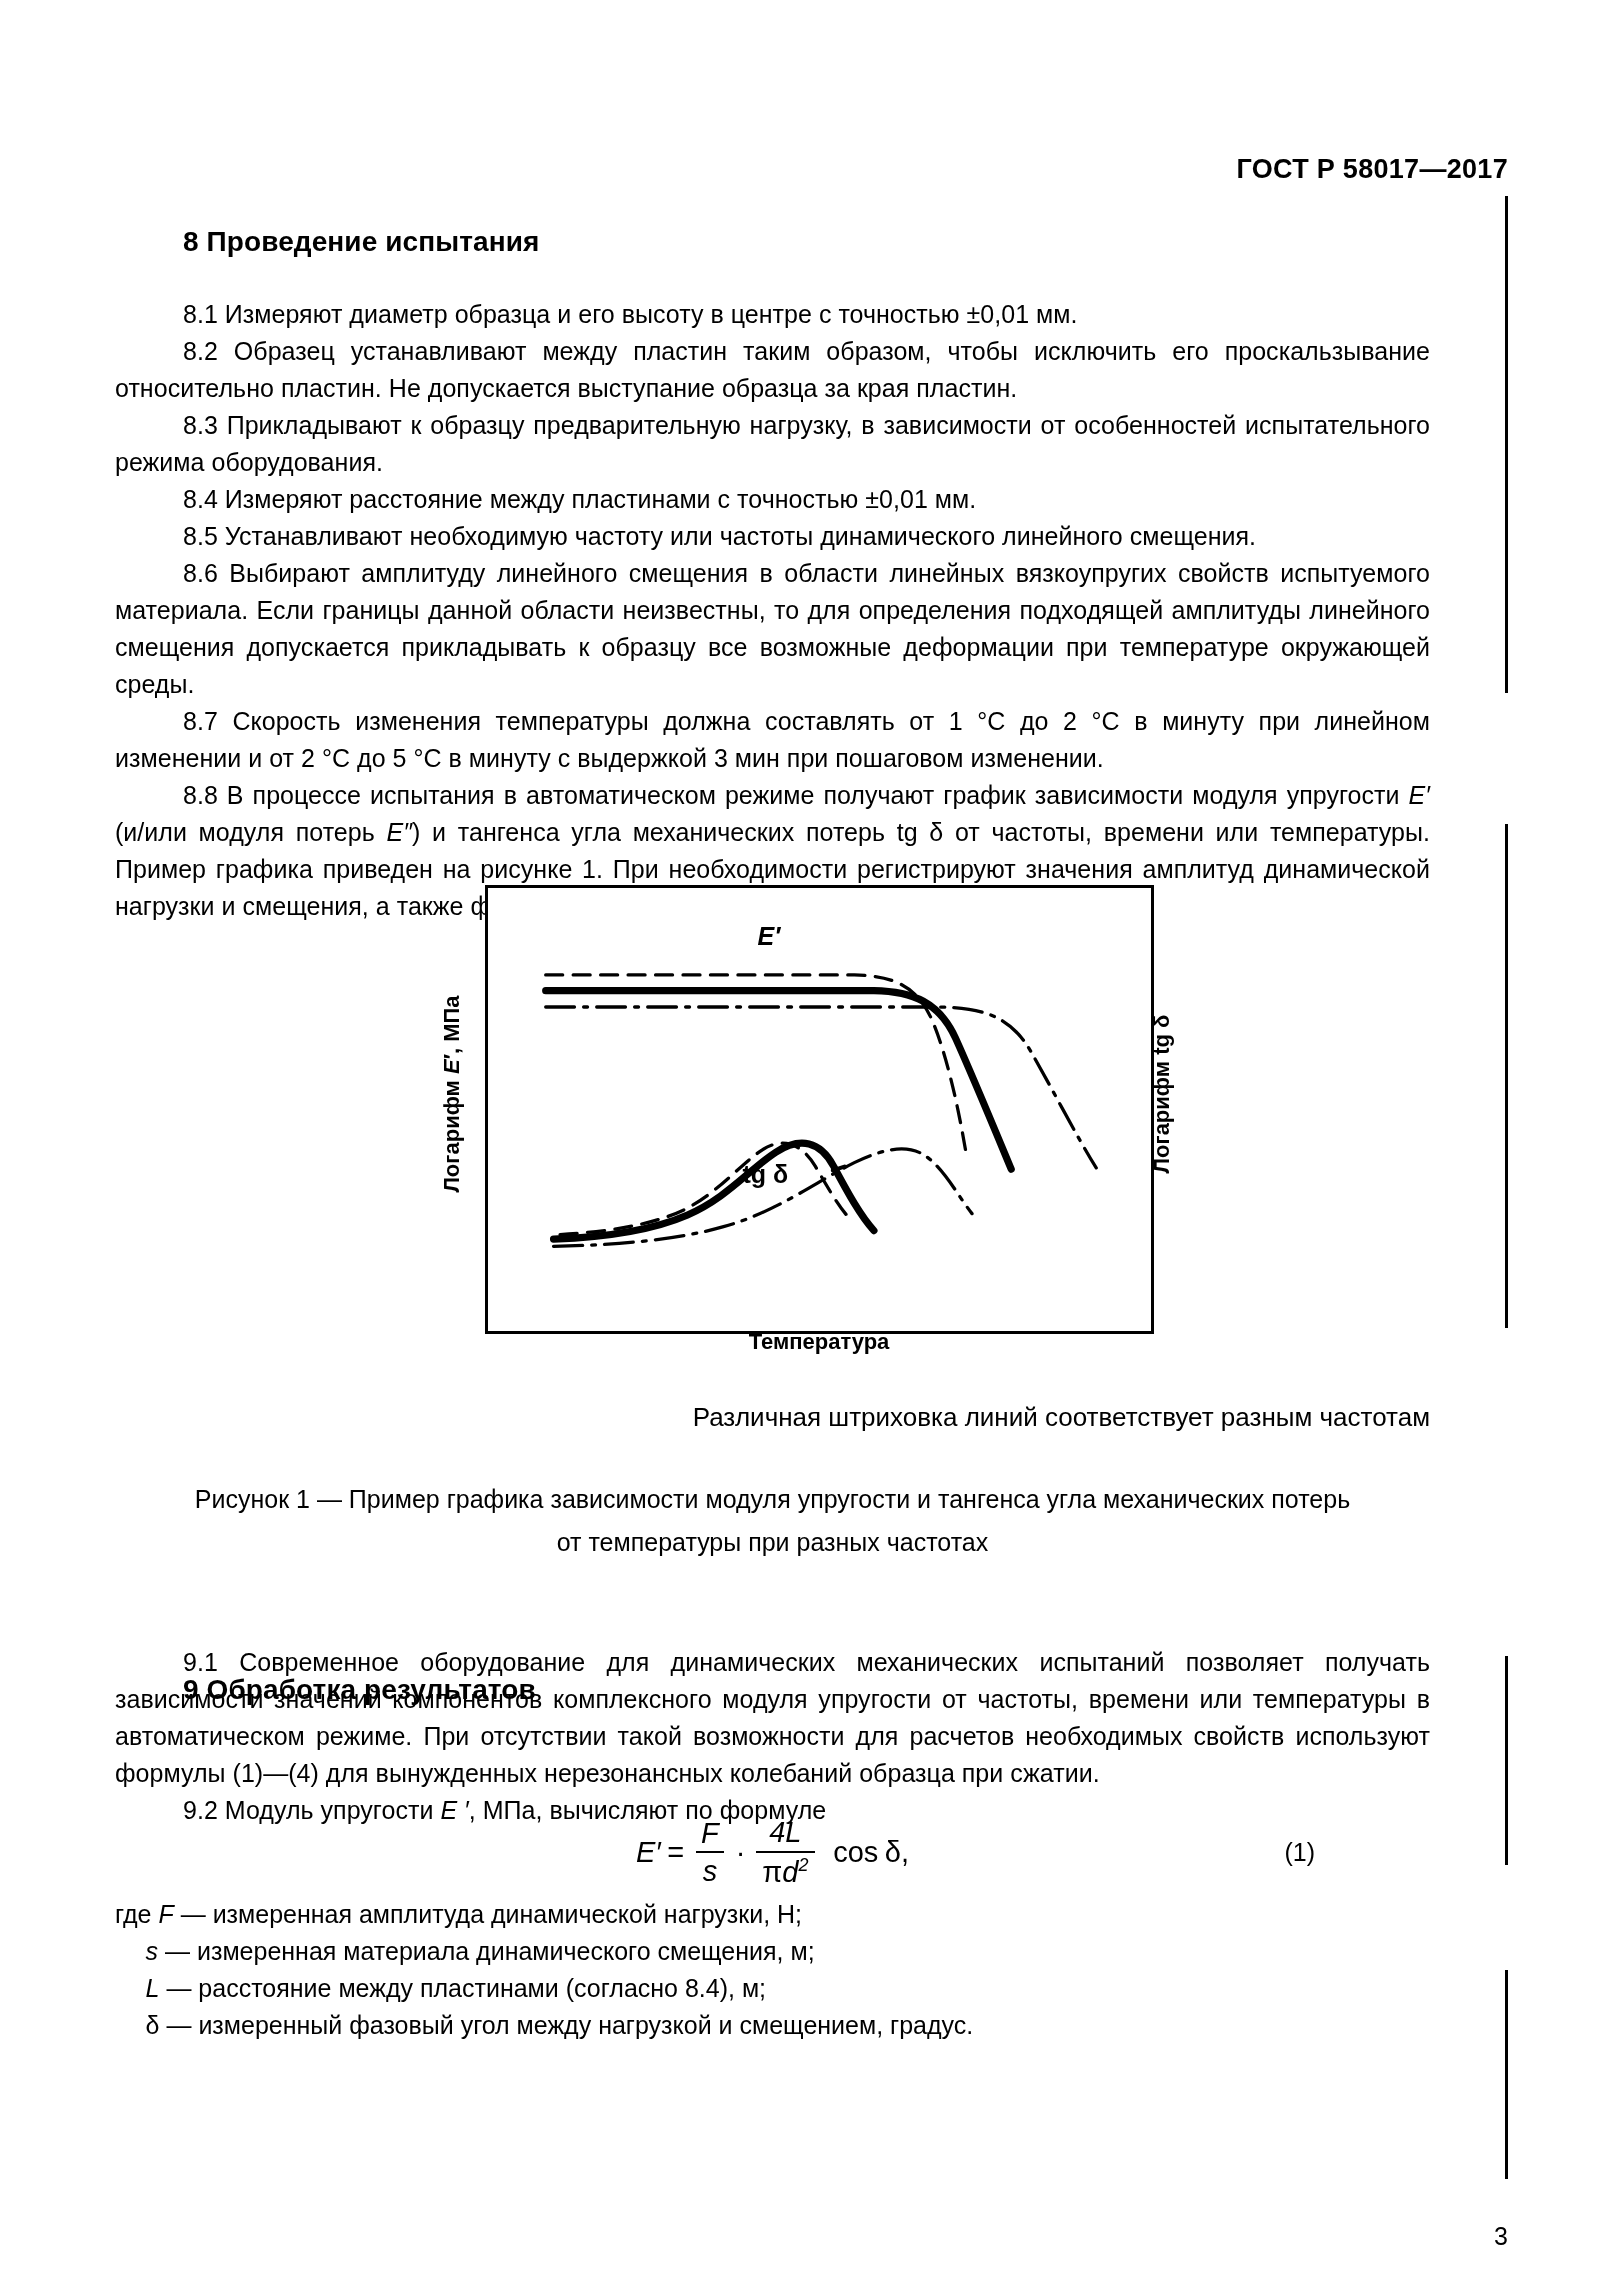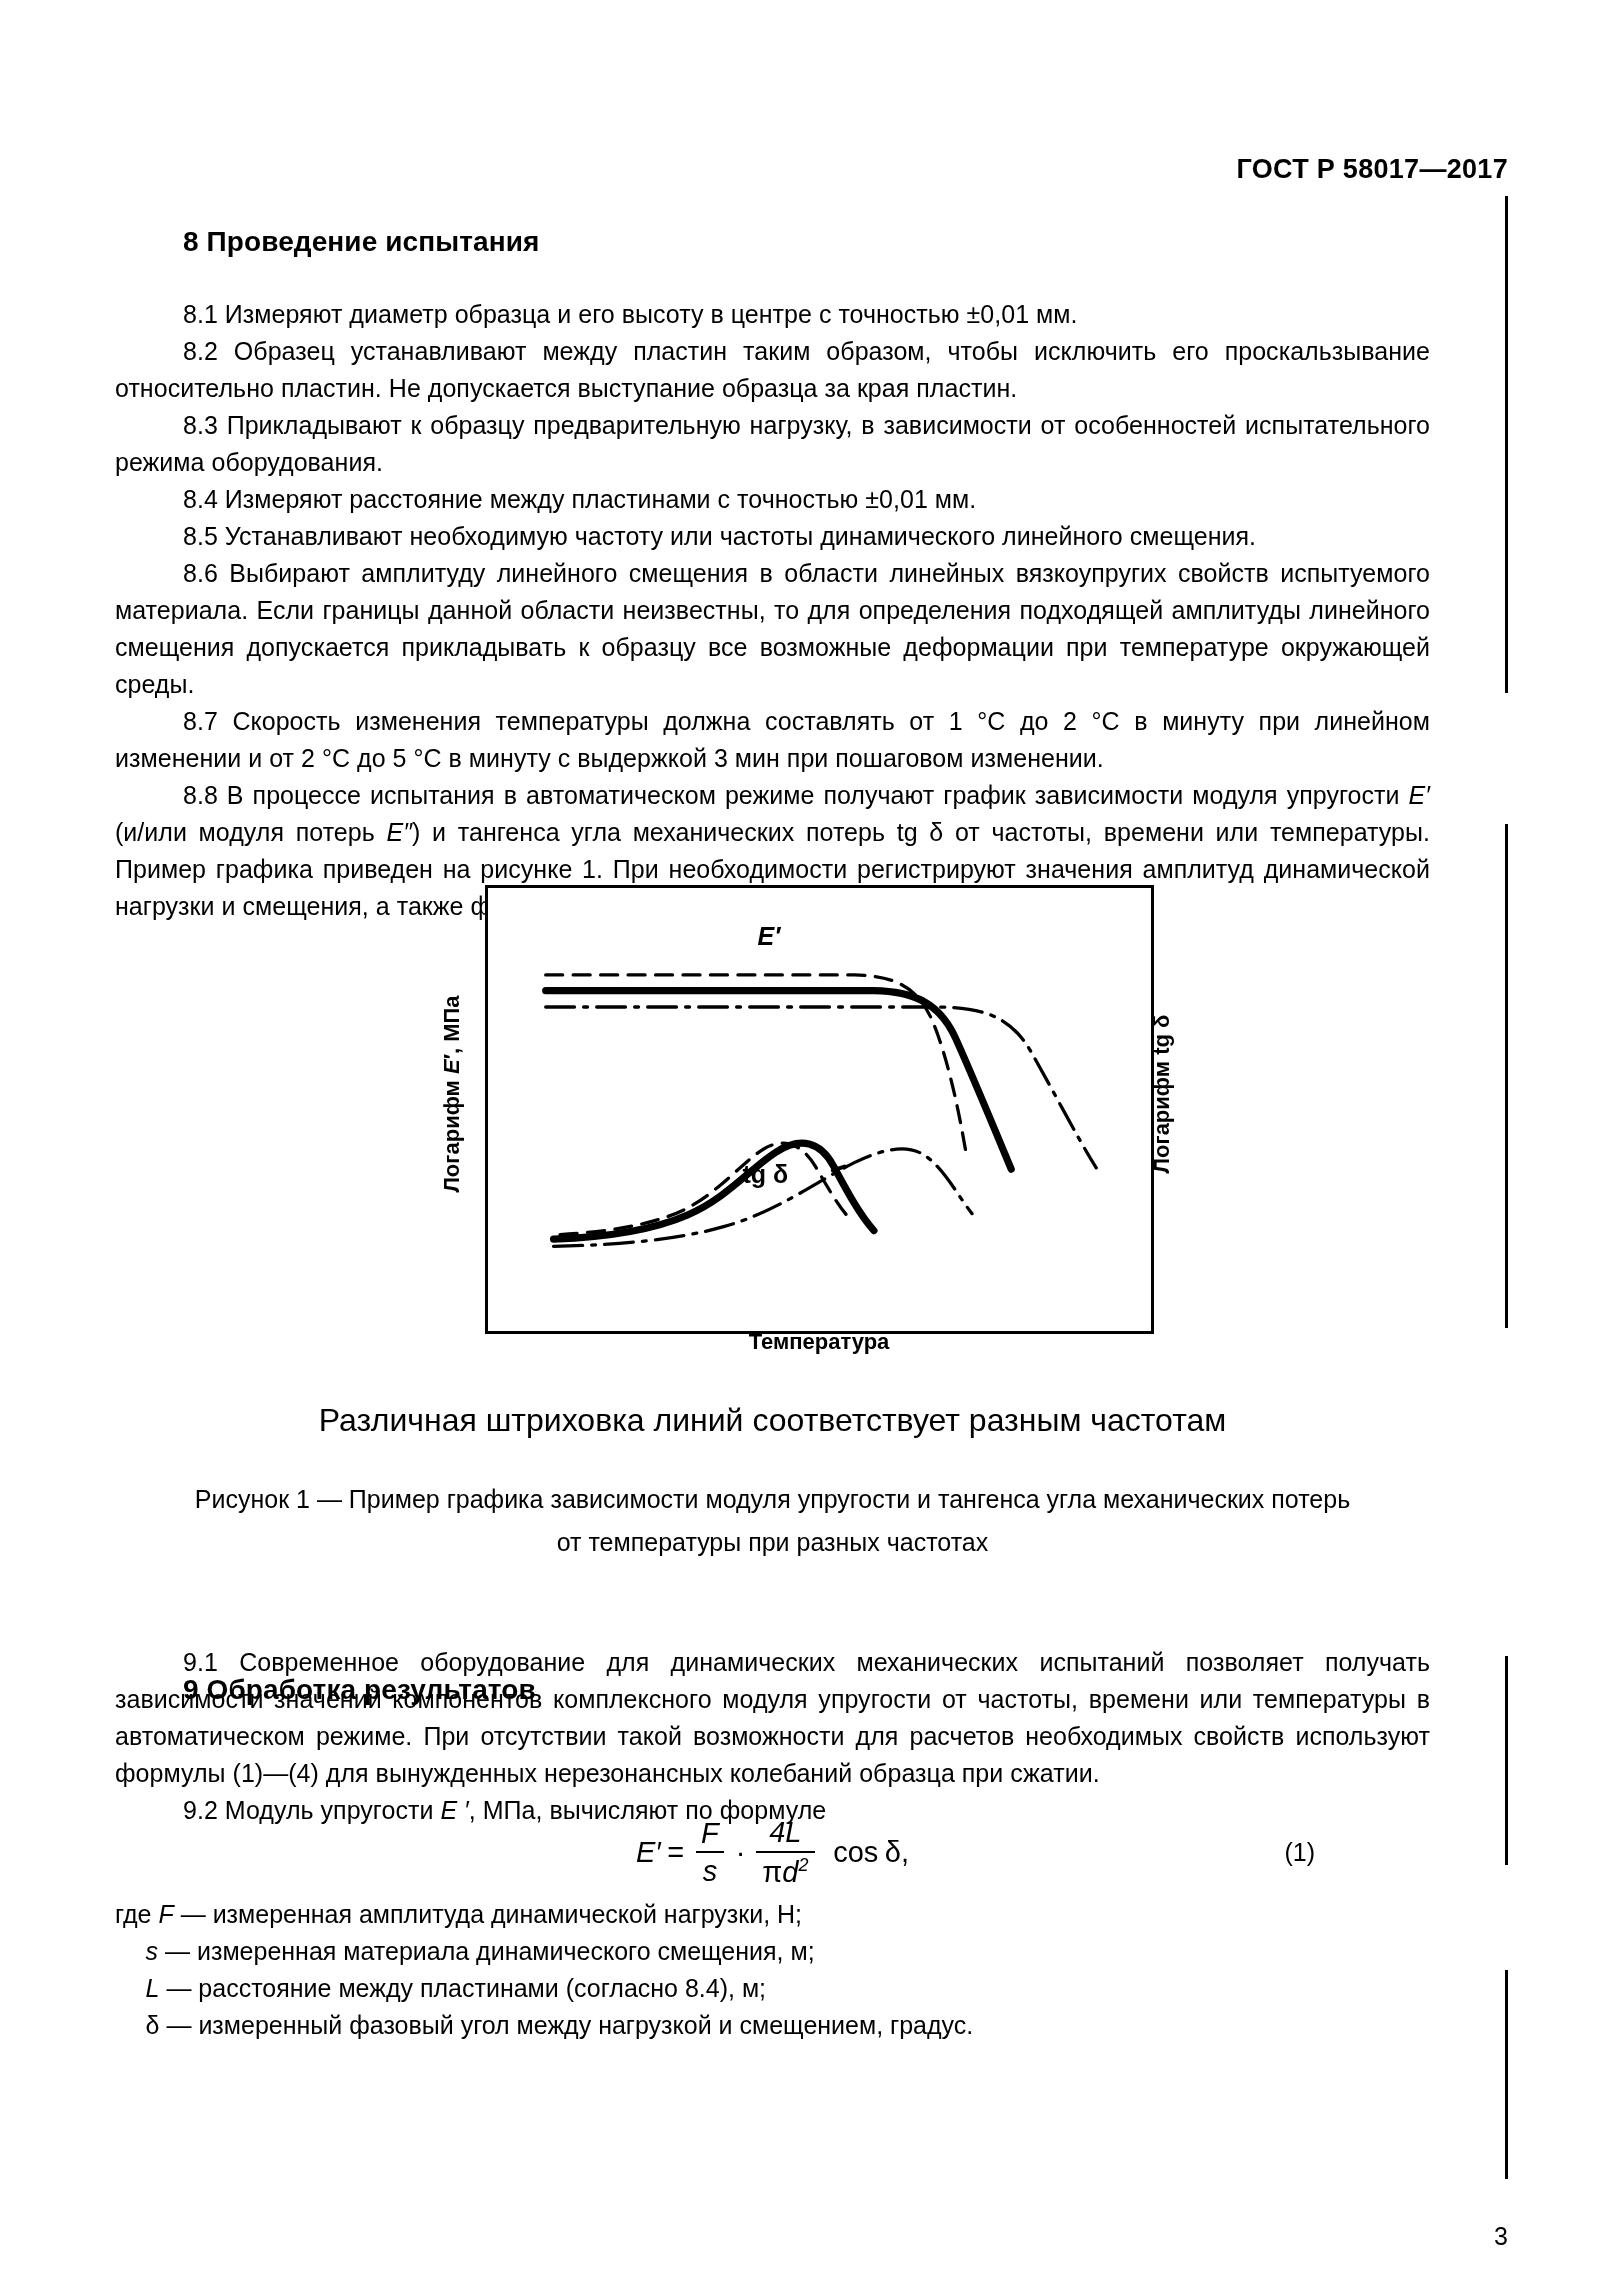--- a/index.html
+++ b/index.html
@@ -126,22 +126,22 @@
   .curve-label {
     position: absolute;
     font-size: 25px;
     font-weight: bold;
     font-style: italic;
   }
   .label-e  { left: 270px; top: 34px; }
   .label-tg { left: 255px; top: 272px; font-style: normal; }
 
   .fig-note {
-    text-align: center;
-    font-size: 32px;
+    text-align: right;
+    font-size: 26px;
     margin: 0;
   }
   .fig-caption {
     text-align: center;
     font-size: 25px;
     line-height: 35px;
     margin: 8px;
   }
 
   

